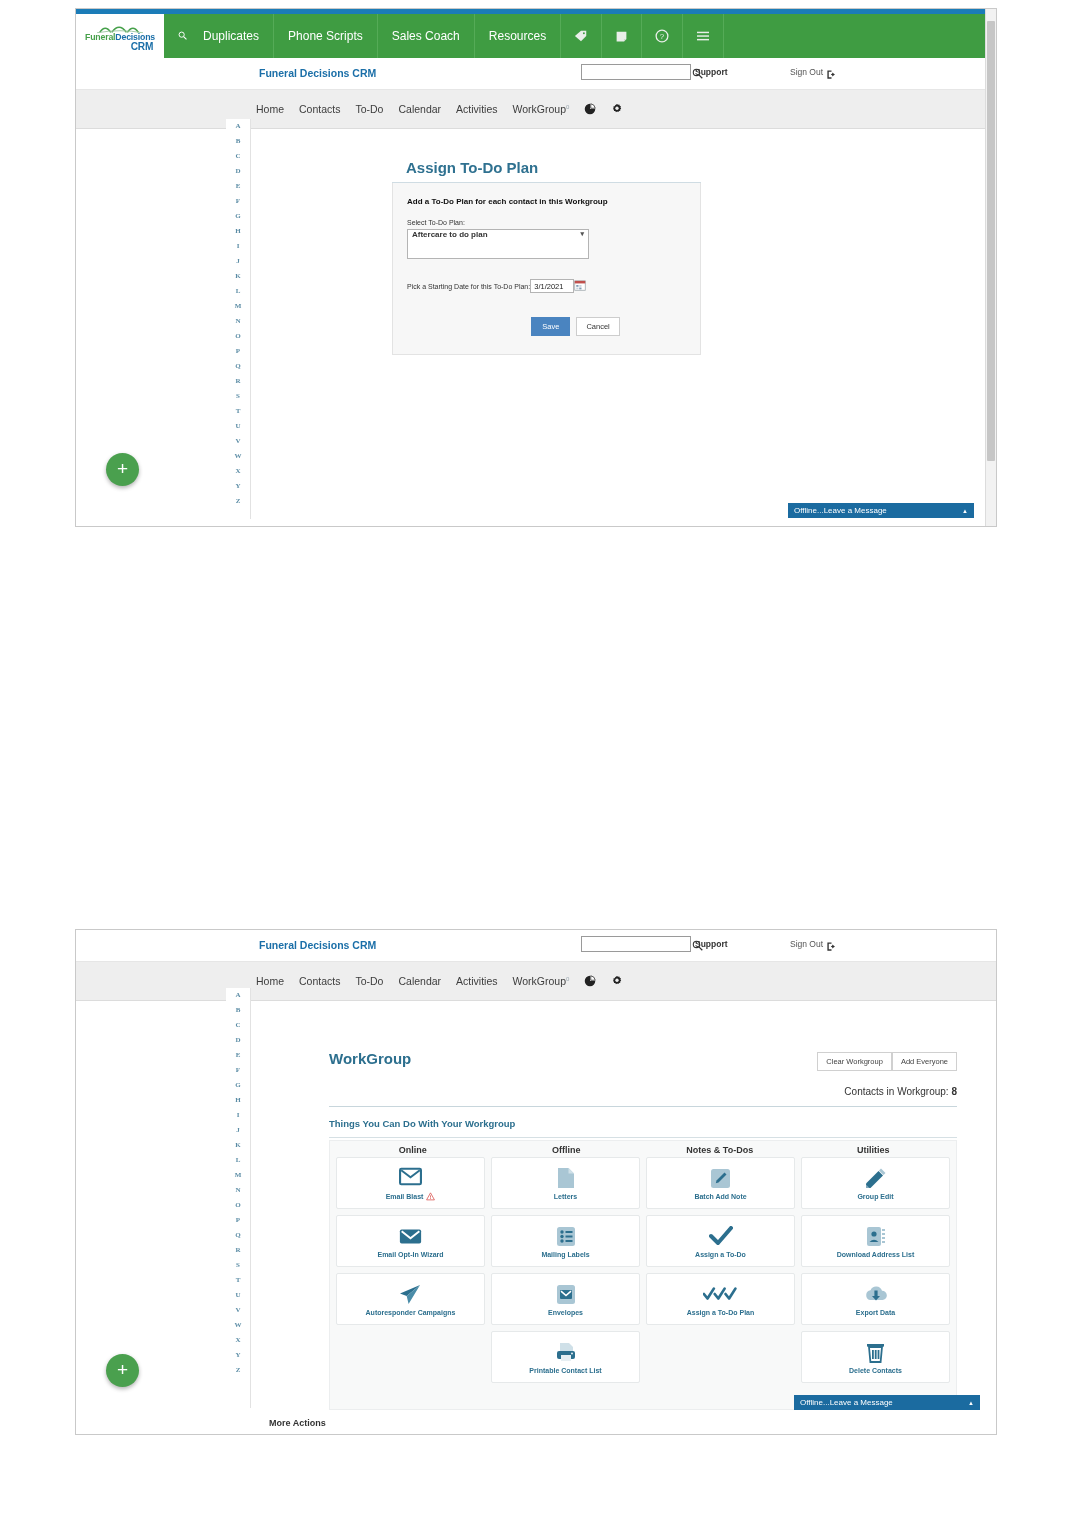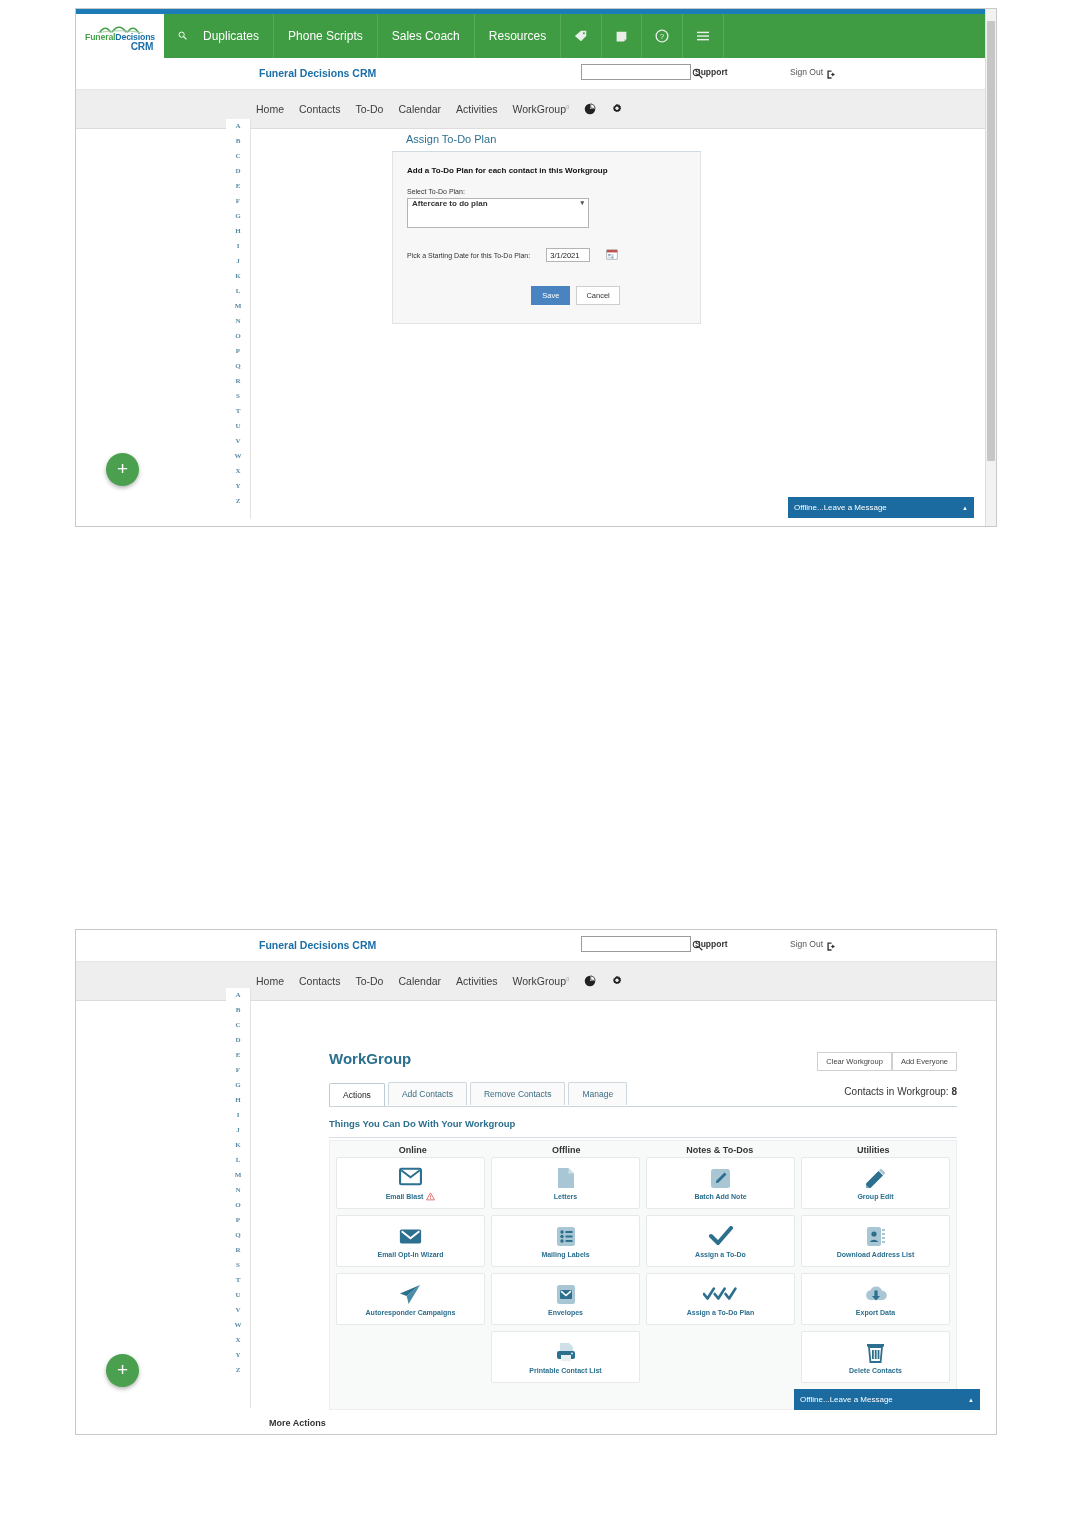--- a/index.html
+++ b/index.html
@@ -91,48 +91,48 @@
 
   
   .fab {
     position:absolute; width:33px; height:33px; border-radius:50%;
     background:#4aa04e; color:#fff; font-size:19px; line-height:31px;
     text-align:center; box-shadow:0 2px 4px rgba(0,0,0,.3);
   }
 
   
   .chat {
-    position:absolute; height:21px; background:#1b6ba0;
+    position:absolute; height:15px; background:#1b6ba0;
     color:#fff; font-size:8px; display:flex; align-items:center;
     justify-content:space-between; padding:0 6px; white-space:nowrap;
   }
 
   
   .vscroll { position:absolute; right:0; top:0; width:11px; height:100%; background:#f2f2f2; border-left:1px solid #dcdcdc; }
   .vscroll .thumb { position:absolute; left:1px; width:8px; background:#c6c6c6; border-radius:1px; }
 
   
   .panelA { position:absolute; left:316px; top:118px; width:309px; }
   .panelA .ptitle {
-    font-size:11px; color:#2f7190; padding:6px 14px 6px 14px;
-    border-bottom:1px solid #cfdce3; font-weight:normal;
+    font-size:15px; color:#2f7190; padding:6px 14px 6px 14px;
+    border-bottom:1px solid #cfdce3; font-weight:bold;margin-top:26px;
   }
   .panelA .pbody {
     background:#f7f7f7; border:1px solid #e3e3e3; border-top:none;
     padding:14px 14px 18px 14px;
   }
   .panelA h4 { margin:0 0 13px 0; font-size:8px; color:#111; }
   .fieldlabel { font-size:7px; color:#333; margin-bottom:3px; }
   .selectbox {
     width:182px; height:30px; border:1px solid #b4b4b4; background:#fff;
     font-size:8px; color:#333; padding:0 4px;
     display:flex; align-items:flex-start; justify-content:space-between;font-weight:bold;
   }
   .selectbox .chev { font-size:7px; color:#555; }
-  .daterow { display:flex; align-items:center; gap:16px; margin-top:18px; }
+  .daterow { display:flex; align-items:center; gap:0; margin-top:18px; }
   .daterow .dlabel { font-size:7px; color:#333; }
   .dateinput {
     width:44px; height:14px; border:1px solid #b4b4b4; background:#fff;
     font-size:7.5px; color:#222; padding:0 3px; display:flex; align-items:center;
   }
   .btnrow { display:flex; gap:6px; justify-content:center; margin-top:22px; padding-left:58px; }
   .btn-save {
     background:#4a84c0; color:#fff; font-size:7.5px; padding:4px 11px; border:none;
   }
   .btn-cancel {
@@ -456,26 +456,20 @@
       <div class="wg-topbtns">
         <button class="tb">Clear Workgroup</button>
         <button class="tb">Add Everyone</button>
       </div>
 
       <div class="wg-count">
         <span>Contacts in Workgroup:</span>
         <b>8</b>
       </div>
 
-      <div class="wgtabs">
-        <div class="wgtab active">Actions</div>
-        <div class="wgtab">Add Contacts</div>
-        <div class="wgtab">Remove Contacts</div>
-        <div class="wgtab">Manage</div>
-      </div>
       <div class="wgtab-rule"></div>
 
       <div class="wg-sub">Things You Can Do With Your Workgroup</div>
       <div class="wg-sub-rule"></div>
 
       <div class="grid-area">
         <div class="colhead">
           <div>Online</div>
           <div>Offline</div>
           <div>Notes &amp; To-Dos</div>

